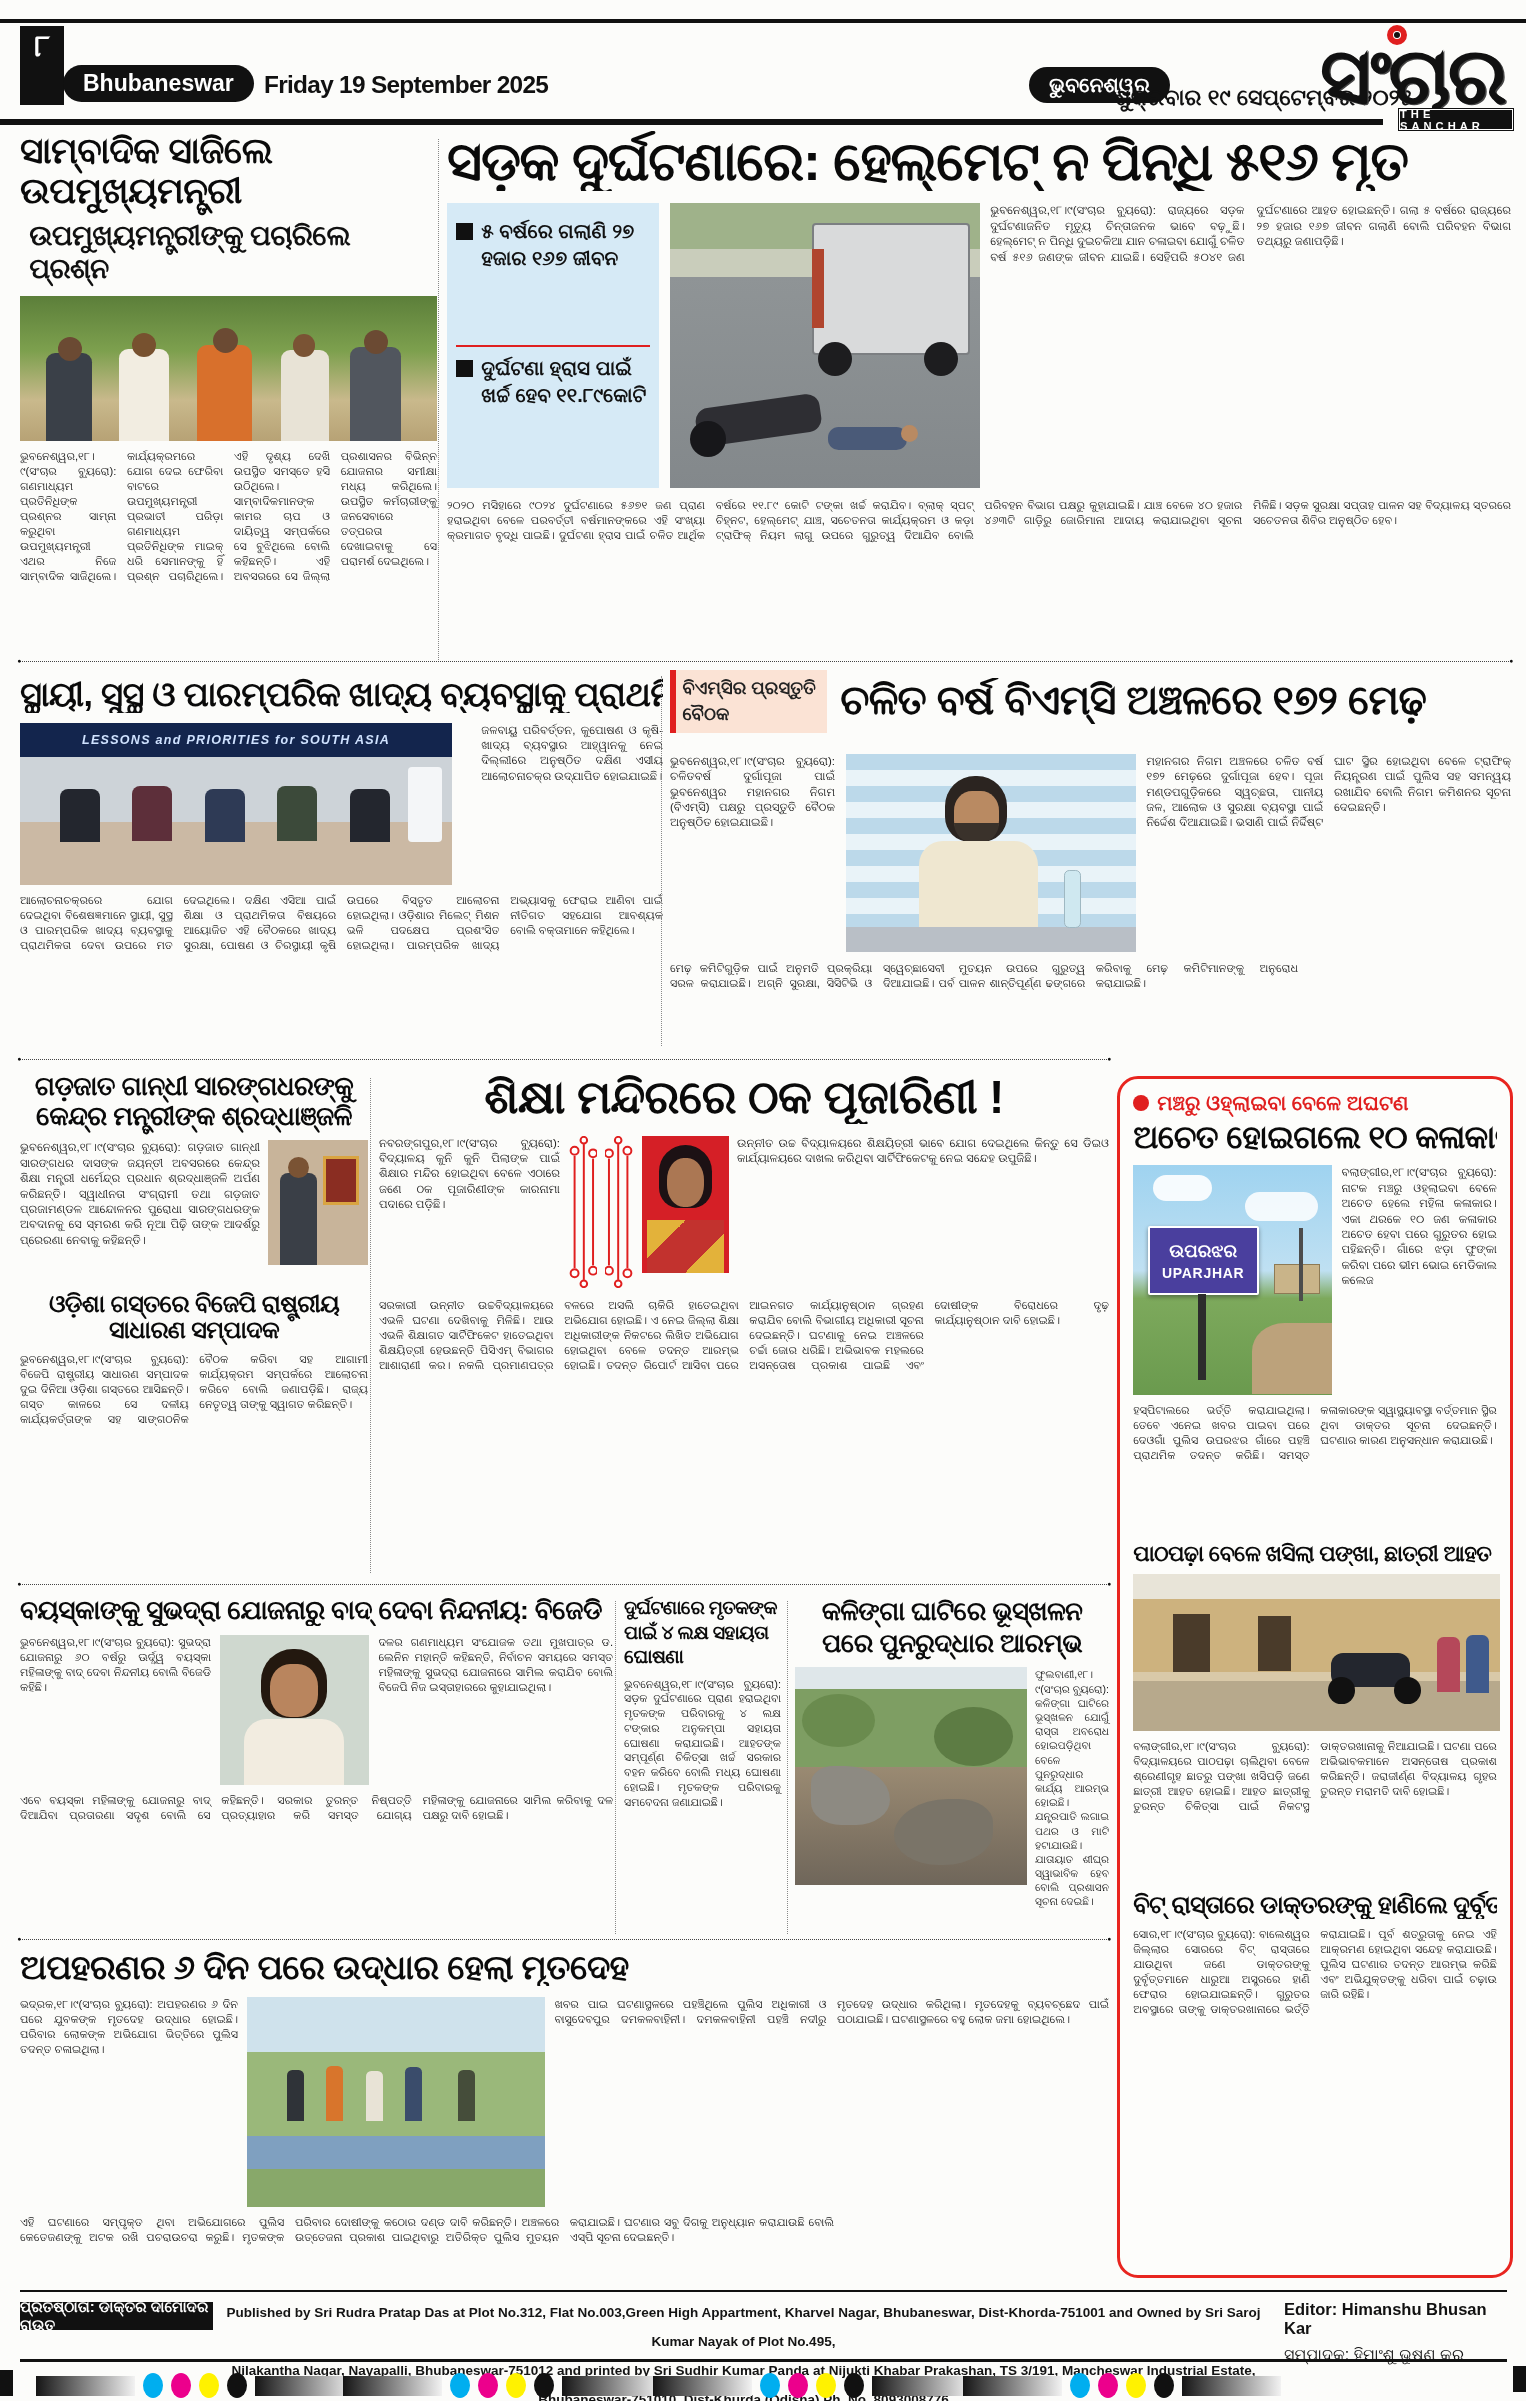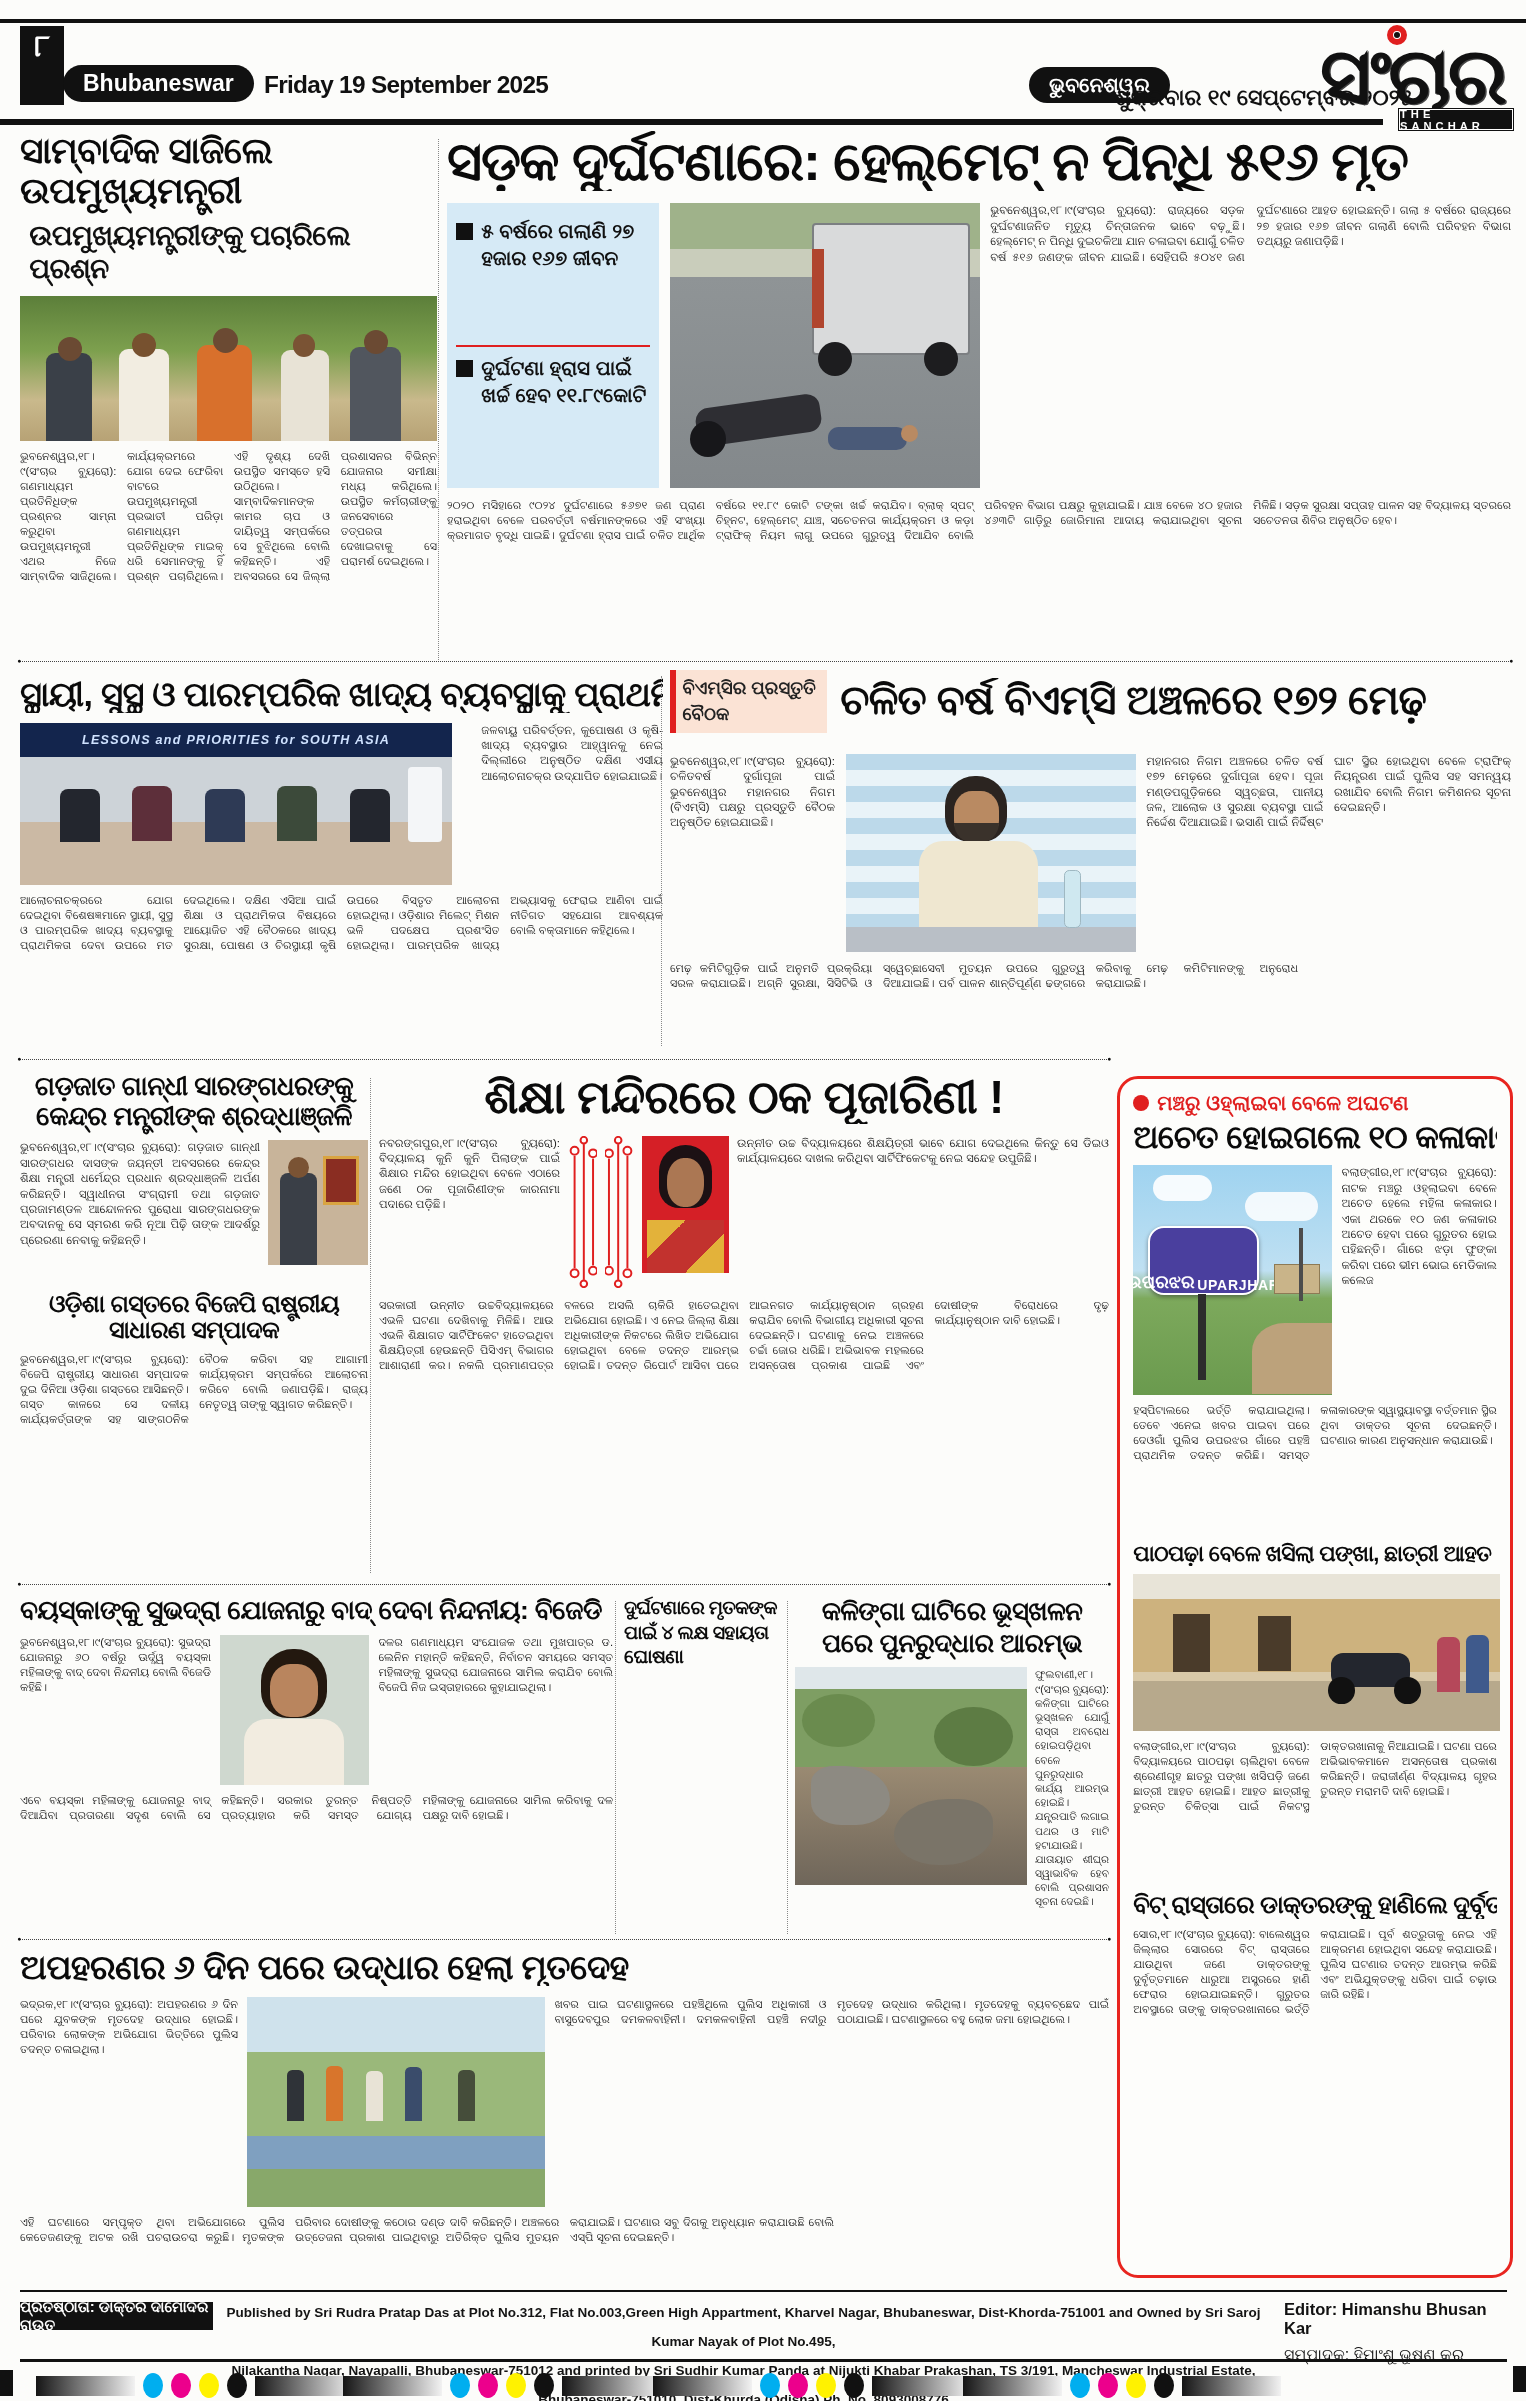--- a/index.html
+++ b/index.html
@@ -70,22 +70,22 @@
   .circuit { flex:none; }
 
   
   .redbox { border:3.3px solid #e8251f; border-radius:21px; padding:12px 13.2px; background:#fdfdfb; }
   .kick-red { color:#e01f1f; font-size:20.5px; font-weight:bold; display:flex; align-items:center; gap:8px; }
   .kick-red .dot { width:16px; height:16px; border-radius:50%; background:#e01f1f; flex:none; }
 
   
   .ph { position:relative; overflow:hidden; background:#c9c9c2; flex:none; }
   .ph > div { position:absolute; }
-  .cap-sign { background:#4a3f9e; border:2.6px solid #fff; border-radius:16px; color:#fff;
-              display:flex; flex-direction:row; align-items:flex-end; justify-content:center; gap:2.6px;
+  .cap-sign { background:#4a3f9e; border:2.6px solid #fff; border-radius:2px; color:#fff;
+              display:flex; flex-direction:column; align-items:center; justify-content:center; gap:2.6px;
               box-shadow:0 2px 4px rgba(0,0,0,.4); }
   .banner-txt { color:#cfe2ff; font-size:12.5px; letter-spacing:1.3px; font-style:italic; font-weight:bold; }
 
   
   .founder { background:#111; color:#fff; font-size:15px; font-weight:bold;
              display:flex; align-items:center; justify-content:center; }
   .pub { font-size:13.5px; font-weight:bold; text-align:center; line-height:2.15; color:#141414; }
   .editor1 { font-size:16.5px; font-weight:bold; }
   .editor2 { font-size:16px; margin-top:8px; }
   .calib { display:flex; align-items:center; gap:8px; }
@@ -330,20 +330,21 @@
       </div>
       <div class="body-txt" style="flex:1;">ଦଳର ଗଣମାଧ୍ୟମ ସଂଯୋଜକ ତଥା ମୁଖପାତ୍ର ଡ. ଲେନିନ ମହାନ୍ତି କହିଛନ୍ତି, ନିର୍ବାଚନ ସମୟରେ ସମସ୍ତ ମହିଳାଙ୍କୁ ସୁଭଦ୍ରା ଯୋଜନାରେ ସାମିଲ କରାଯିବ ବୋଲି ବିଜେପି ନିଜ ଇସ୍ତାହାରରେ କୁହାଯାଇଥିଲା।</div>
     </div>
     <div class="body-txt cols3" style="margin-top:8px;height:106px;">ଏବେ ବୟସ୍କା ମହିଳାଙ୍କୁ ଯୋଜନାରୁ ବାଦ୍ ଦିଆଯିବା ପ୍ରତାରଣା ସଦୃଶ ବୋଲି ସେ କହିଛନ୍ତି। ସରକାର ତୁରନ୍ତ ନିଷ୍ପତ୍ତି ପ୍ରତ୍ୟାହାର କରି ସମସ୍ତ ଯୋଗ୍ୟ ମହିଳାଙ୍କୁ ଯୋଜନାରେ ସାମିଲ କରିବାକୁ ଦଳ ପକ୍ଷରୁ ଦାବି ହୋଇଛି।</div>
   </div>
 
   <div class="dot-v" style="left:615px;top:1601px;height:333px;"></div>
 
   <div class="abs" style="left:624px;top:1596px;width:157px;">
     <div class="hl" style="font-size:19px;line-height:1.3;">ଦୁର୍ଘଟଣାରେ ମୃତକଙ୍କ ପାଇଁ ୪ ଲକ୍ଷ ସହାୟତା ଘୋଷଣା</div>
+    <div class="body-txt" style="margin-top:6.6px;font-size:11px;">ଭୁବନେଶ୍ୱର,୧୮।୯(ସଂଚାର ବ୍ୟୁରୋ): ସଡ଼କ ଦୁର୍ଘଟଣାରେ ପ୍ରାଣ ହରାଇଥିବା ମୃତକଙ୍କ ପରିବାରକୁ ୪ ଲକ୍ଷ ଟଙ୍କାର ଅନୁକମ୍ପା ସହାୟତା ଘୋଷଣା କରାଯାଇଛି। ଆହତଙ୍କ ସମ୍ପୂର୍ଣ୍ଣ ଚିକିତ୍ସା ଖର୍ଚ୍ଚ ସରକାର ବହନ କରିବେ ବୋଲି ମଧ୍ୟ ଘୋଷଣା ହୋଇଛି। ମୃତକଙ୍କ ପରିବାରକୁ ସମବେଦନା ଜଣାଯାଇଛି।</div>
   </div>
 
   <div class="dot-v" style="left:787px;top:1601px;height:333px;"></div>
 
   <div class="abs" style="left:795px;top:1596px;width:314px;">
     <div class="hl" style="font-size:26px;text-align:center;line-height:1.22;">କଳିଙ୍ଗା ଘାଟିରେ ଭୂସ୍ଖଳନ ପରେ ପୁନରୁଦ୍ଧାର ଆରମ୍ଭ</div>
     <div style="display:flex;margin-top:8px;gap:8px;">
       <div class="ph" style="width:232px;height:218px;background:linear-gradient(180deg,#dfe7ea 0%,#dfe7ea 10%,#7e9e63 10%,#7e9e63 46%,#9a8a72 46%,#6f665a 100%);">
         <div style="left:16px;top:99px;width:79px;height:59px;background:#8d8a82;border-radius:30% 60% 45% 40%;"></div>
         <div style="left:99px;top:132px;width:99px;height:66px;background:#7a7468;border-radius:55% 35% 50% 45%;"></div>

